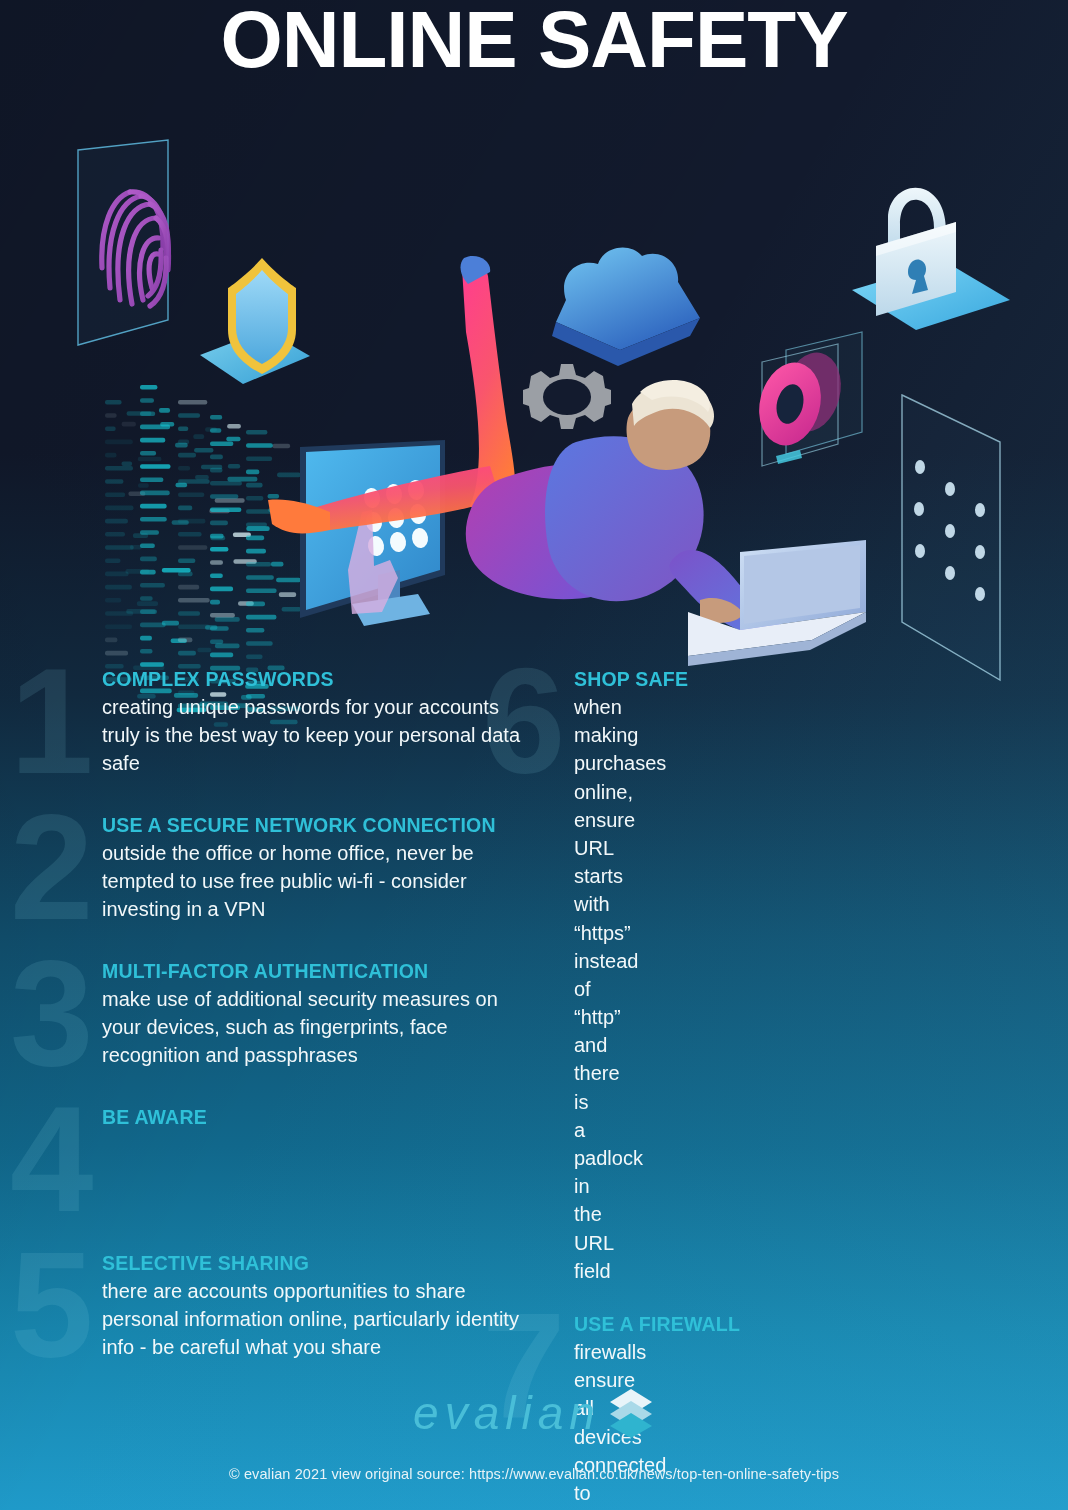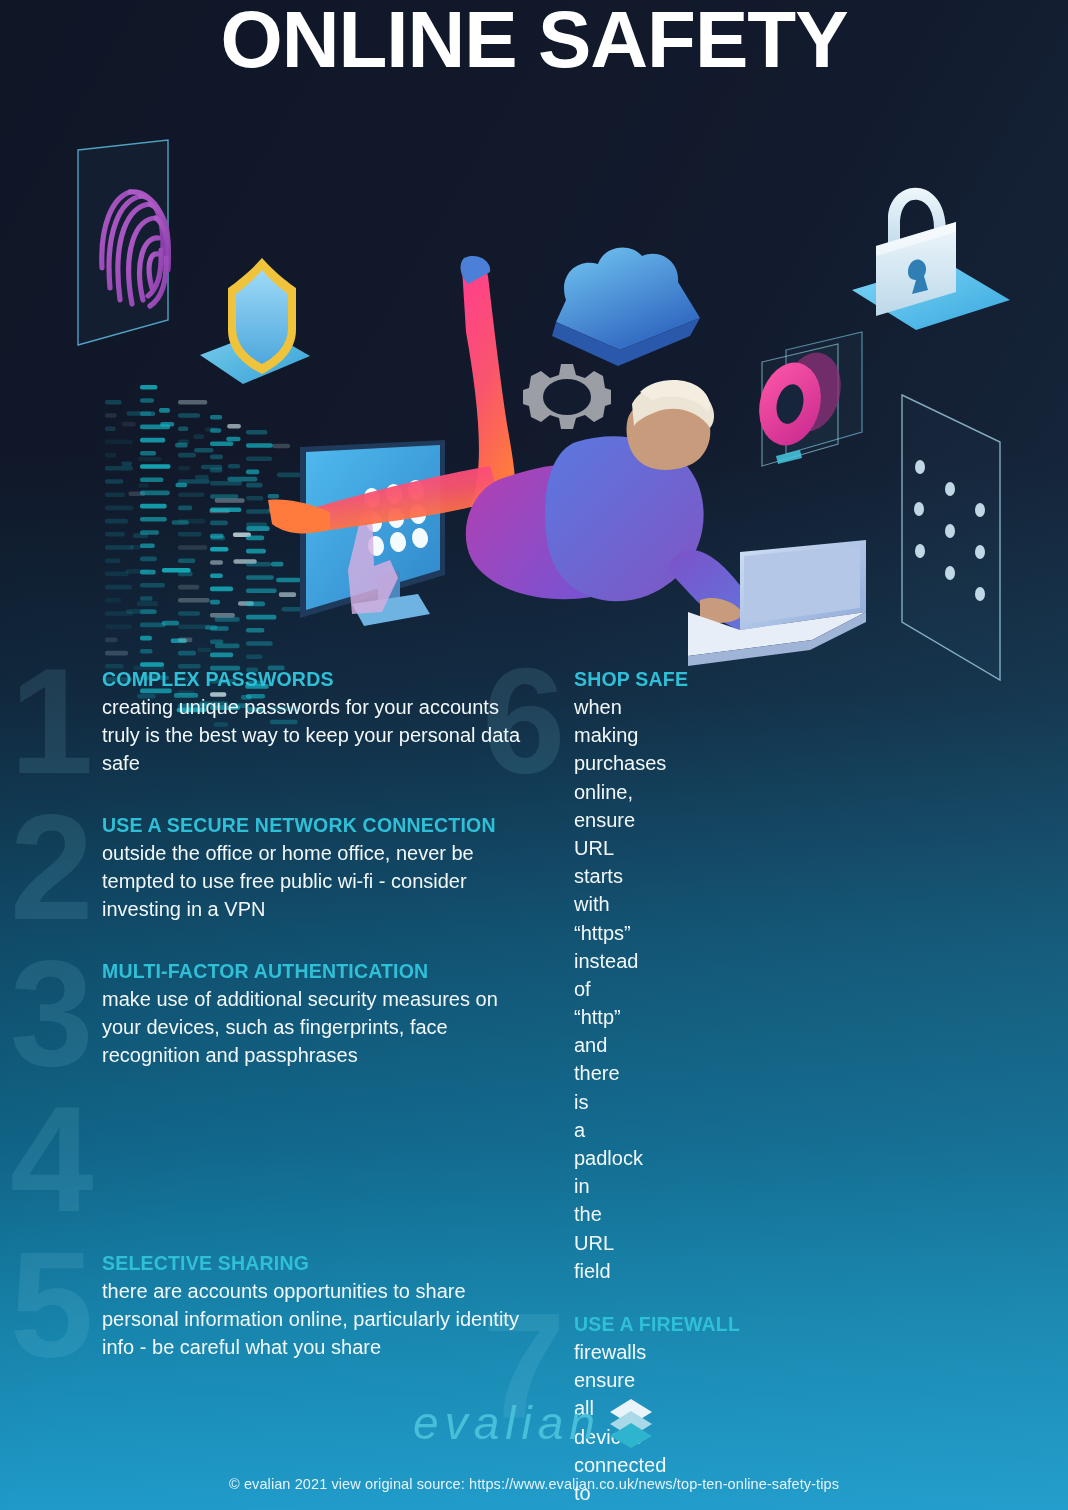--- a/index.html
+++ b/index.html
@@ -101,21 +101,21 @@
     gap:6px;
     margin-bottom:26px;
     font-style:italic;
   }
   .brand-word{
     font-size:46px; letter-spacing:6px;
     color:#49bed8; font-weight:400;
   }
   .credit{
     font-size:14.5px; color:#e7f3f7;
-    padding-bottom:18px; letter-spacing:0.1px;
+    padding-bottom:28px; letter-spacing:0.1px;
   }
 </style>
 </head>
 <body>
 
 <div id="page">
 
   <div class="header">
     <div class="title-line2">ONLINE SAFETY</div>
   </div>
@@ -495,20 +495,21 @@
       </div>
 
       <div class="tip">
         <div class="tip-num">3</div>
         <div class="tip-head">MULTI-FACTOR AUTHENTICATION</div>
         <div class="tip-body">make use of additional security measures on your devices, such as fingerprints, face recognition and passphrases</div>
       </div>
 
       <div class="tip">
         <div class="tip-num">4</div>
+        <div class="tip-head">BE AWARE</div>
       </div>
 
       <div class="tip">
         <div class="tip-num">5</div>
         <div class="tip-head">SELECTIVE SHARING</div>
         <div class="tip-body">there are accounts opportunities to share personal information online, particularly identity info - be careful what you share</div>
       </div>
 
     </div>
 

